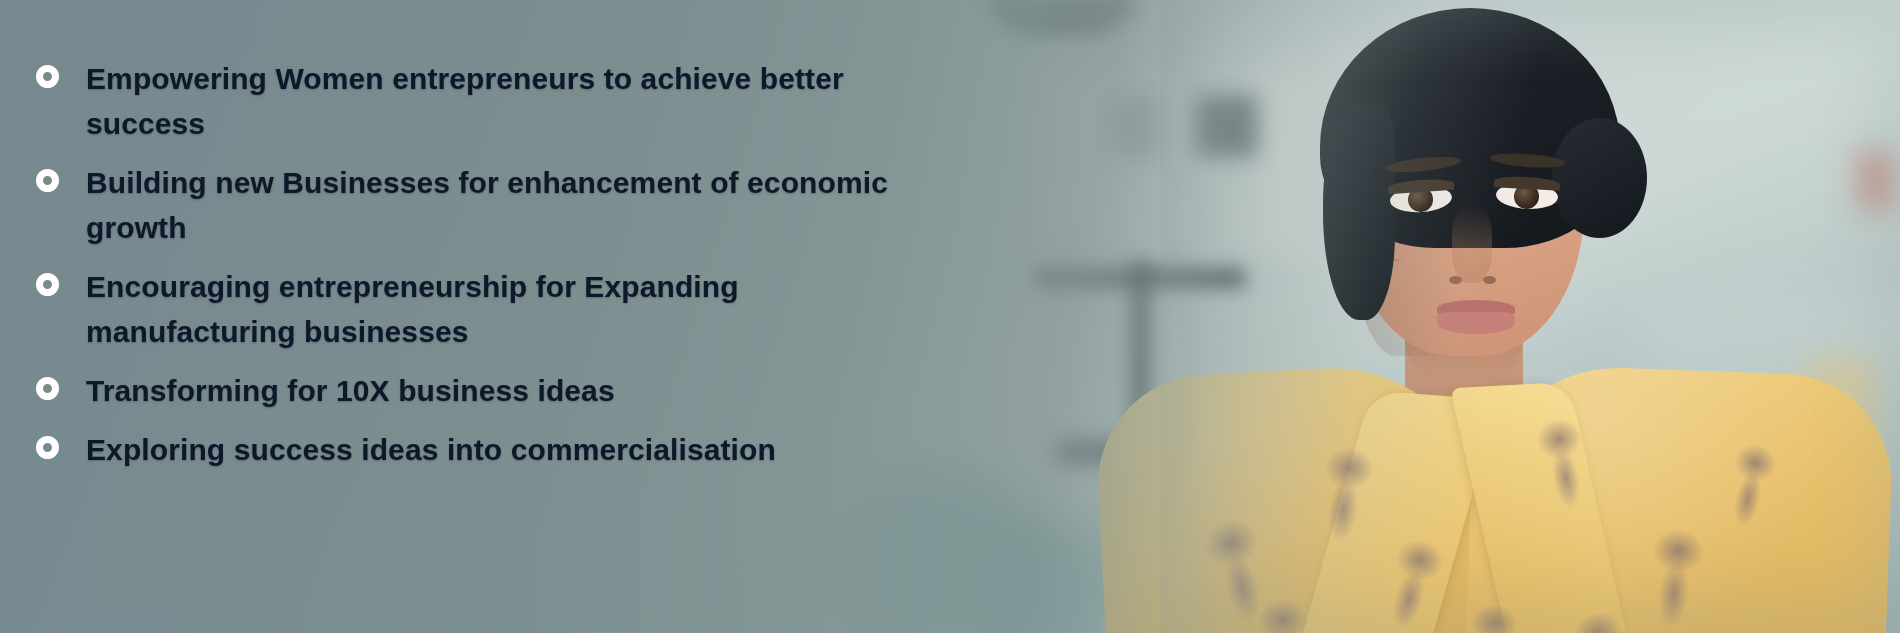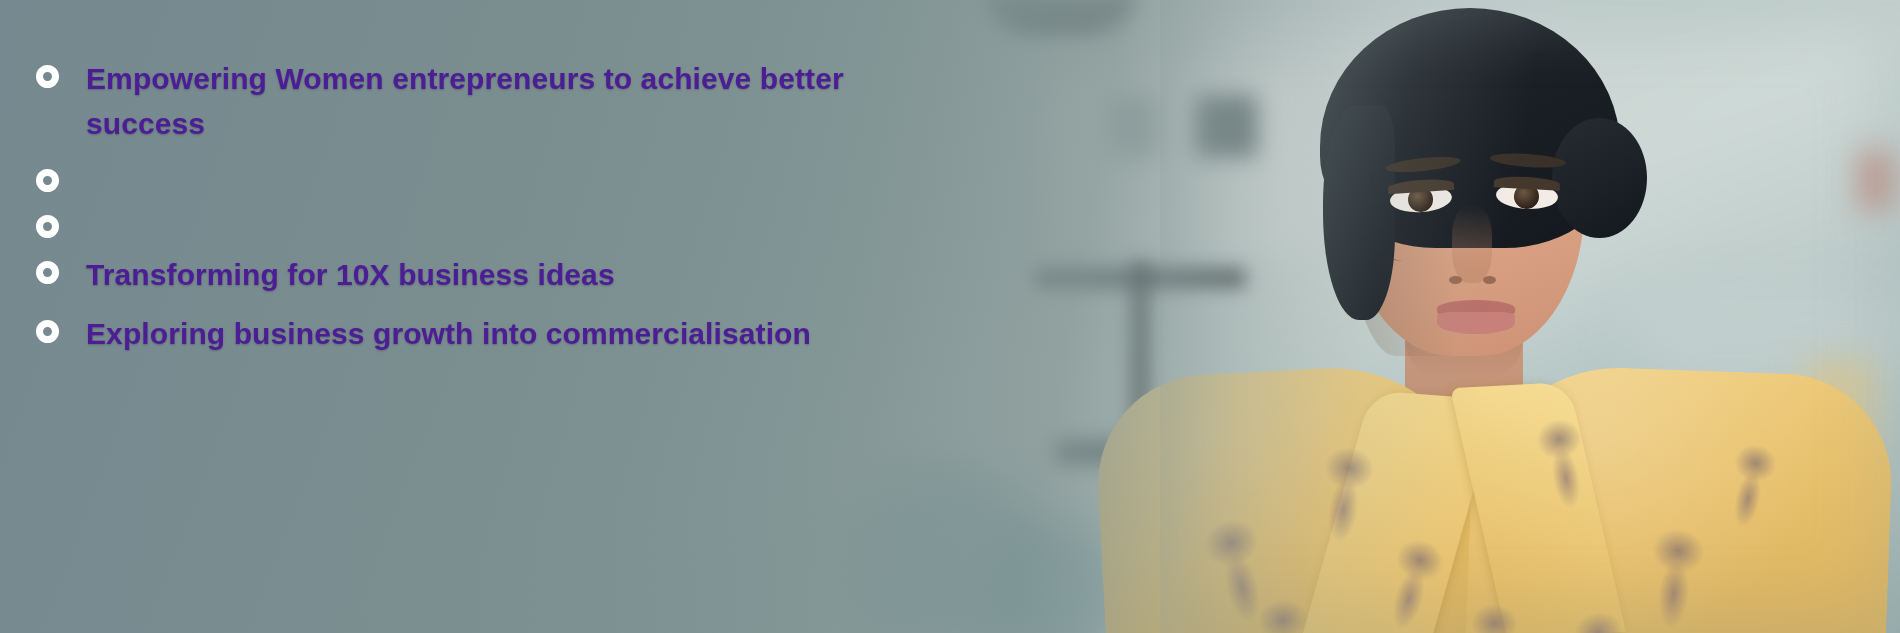--- a/index.html
+++ b/index.html
@@ -400,21 +400,21 @@
     flex: 0 0 auto;
     width: 23px;
     height: 23px;
     border-radius: 50%;
     border: 7px solid #ffffff;
     box-sizing: border-box;
     margin-top: 9px;
     margin-right: 27px;
   }
   .bullet-text {
-    color: #4c1d95;
+    color: #0f172a;
     font-size: 30px;
     line-height: 45px;
     font-weight: 700;
     font-family: "Liberation Sans Narrow", "Liberation Sans", "DejaVu Sans Condensed", sans-serif;
     font-stretch: condensed;
     letter-spacing: 0.1px;
     max-width: 810px;
     text-shadow: 0 1px 2px rgba(40,55,58,0.35);
   }
 </style>
@@ -488,30 +488,32 @@
 
   <div class="bullets">
 
     <div class="bullet-row">
       <span class="bullet-icon"></span>
       <span class="bullet-text">Empowering Women entrepreneurs to achieve better success</span>
     </div>
 
     <div class="bullet-row">
       <span class="bullet-icon"></span>
+      <span class="bullet-text">Building new Businesses for enhancement of economic growth</span>
     </div>
 
     <div class="bullet-row">
       <span class="bullet-icon"></span>
+      <span class="bullet-text">Encouraging entrepreneurship for Expanding manufacturing businesses</span>
     </div>
 
     <div class="bullet-row">
       <span class="bullet-icon"></span>
       <span class="bullet-text">Transforming for 10X business ideas</span>
     </div>
 
     <div class="bullet-row">
       <span class="bullet-icon"></span>
-      <span class="bullet-text">Exploring business growth into commercialisation</span>
+      <span class="bullet-text">Exploring success ideas into commercialisation</span>
     </div>
 
   </div>
 </div>
 
 </body></html>

